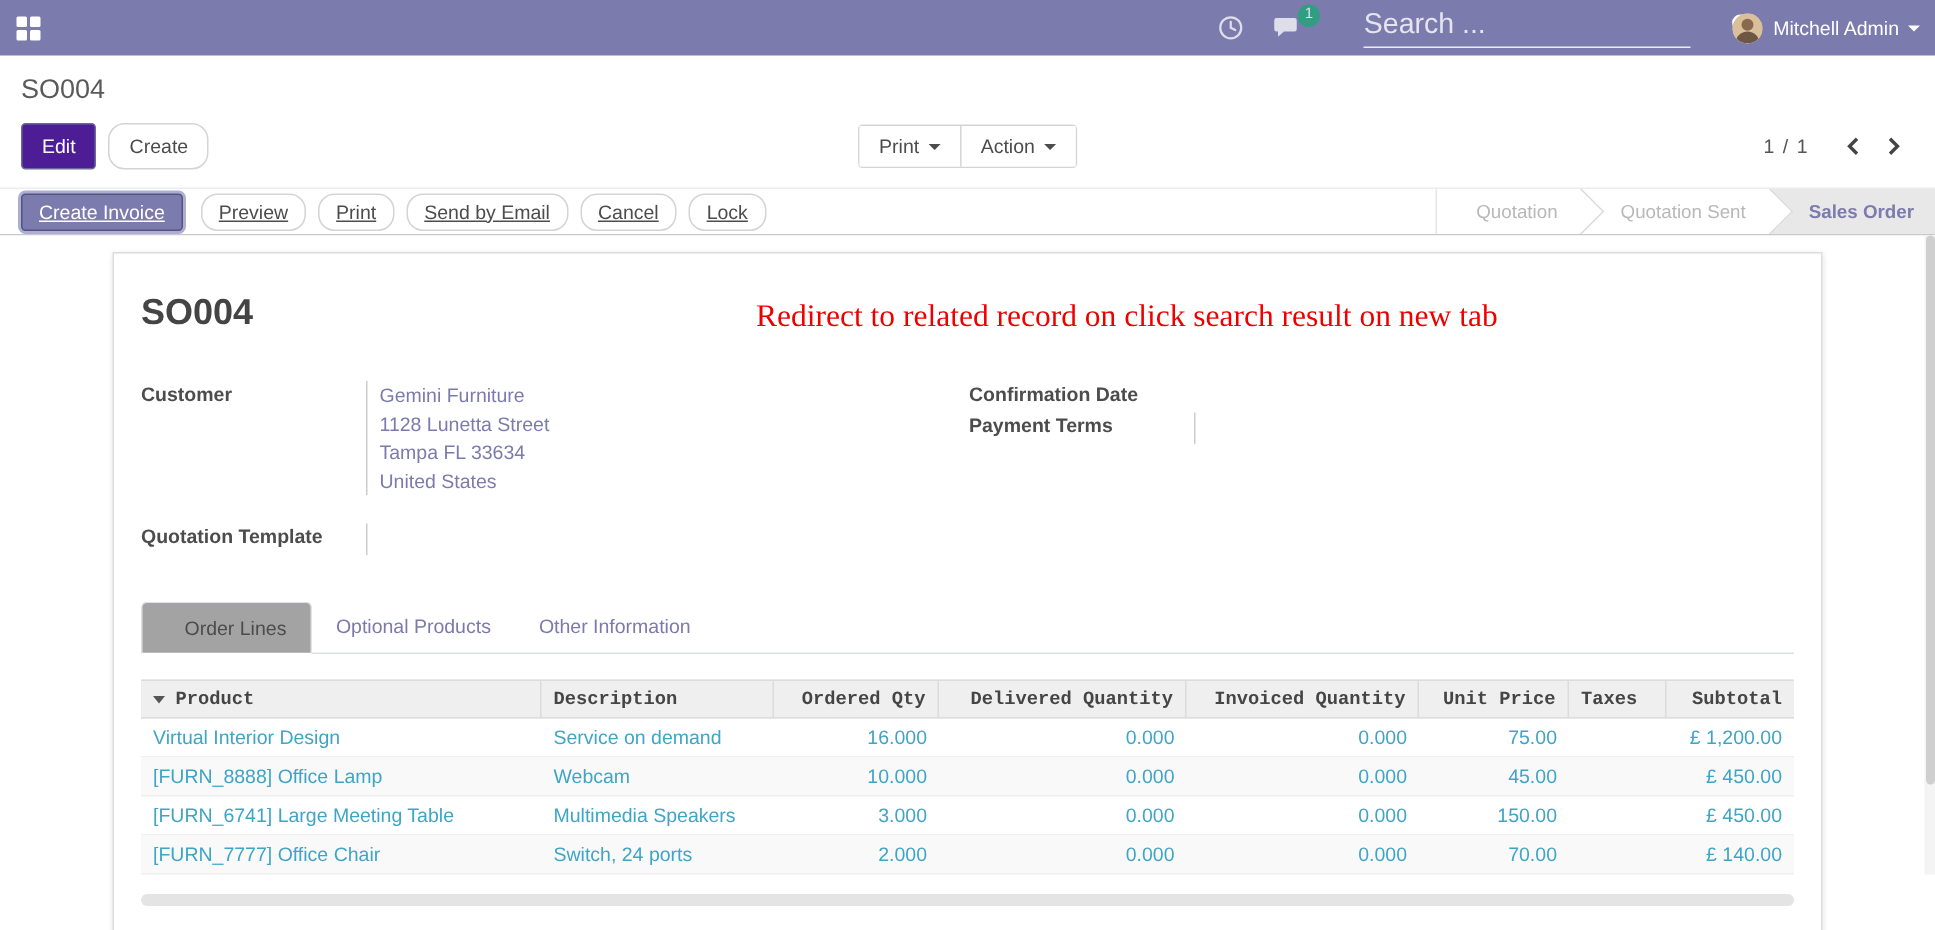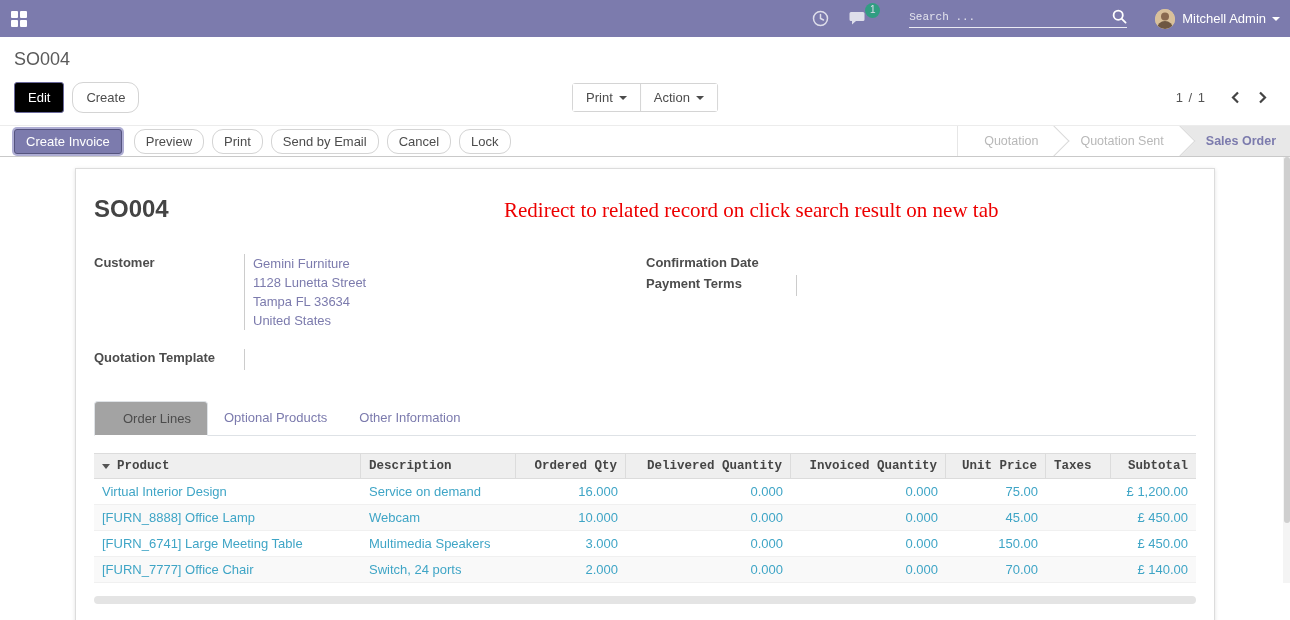--- a/index.html
+++ b/index.html
@@ -9,45 +9,45 @@
   
   .navbar { height:37px; background:#7C7BAD; display:flex; align-items:center; color:#fff; }
   .apps-icon { margin-left:11px; display:grid; grid-template-columns:7px 7px; grid-gap:2px; cursor:pointer; }
   .apps-icon span { width:7px; height:7px; background:#fff; border-radius:1px; }
   .nav-spacer { flex:1; }
   .nav-icon { opacity:.75; display:flex; align-items:center; cursor:pointer; }
   .clock-wrap { margin-right:20px; }
   .msg-wrap { position:relative; margin-right:40px; }
   .nav-badge { position:absolute; top:-7px; right:-11px; background:#19A974; color:#fff; font-size:10px; line-height:14px; min-width:15px; height:15px; border-radius:8px; text-align:center; padding:0 4px; opacity:1; }
   .searchbox { width:218px; display:flex; align-items:center; border-bottom:1px solid rgba(255,255,255,.85); padding-bottom:3px; margin-right:28px; }
-  .searchbox input { flex:1; background:transparent; border:none; outline:none; color:#fff; font-size:11px; font-family:Liberation Mono, monospace; }
+  .searchbox input { flex:1; background:transparent; border:none; outline:none; color:#fff; font-size:19px; font-family:Liberation Sans, sans-serif; }
   .searchbox input::placeholder { color:rgba(255,255,255,.8); }
   .usermenu { display:flex; align-items:center; margin-right:10px; cursor:pointer; }
   .avatar { width:20px; height:20px; border-radius:50%; overflow:hidden; margin-right:7px; background:#e8d3b0; flex:none; }
   .user-name { font-size:13px; color:#fff; }
   .caret-down { display:inline-block; width:0; height:0; border-left:4px solid transparent; border-right:4px solid transparent; border-top:4px solid currentColor; margin-left:6px; vertical-align:middle; }
 
   
   .control-panel { padding:12px 14px 0 14px; }
   .breadcrumb { font-size:18px; color:#5a5a5a; margin-bottom:12px; }
   .cp-buttons { position:relative; display:flex; align-items:center; height:31px; margin-bottom:12px; }
   .btn { display:inline-flex; align-items:center; justify-content:center; height:31px; padding:0 13px; font-size:13px; border-radius:3px; border:1px solid transparent; background:#fff; color:#4c4c4c; cursor:pointer; font-family:"Liberation Sans", sans-serif; }
   .btn.white { border-color:#d4d4d4; }
-  .btn.purple { background:#000000; border-color:#6b6a9c; color:#fff; }
+  .btn.purple { background:#4c1d95; border-color:#6b6a9c; color:#fff; }
   .btn + .btn { margin-left:8px;border-radius:11px; }
   .center-group { position:absolute; left:50%; transform:translateX(-50%); display:inline-flex; border:1px solid #d4d4d4; border-radius:3px; background:#fff; }
   .center-group .dd-btn { display:flex; align-items:center; padding:6px 13px; font-size:13px; color:#4c4c4c; cursor:pointer; background:#fff; border:none; font-family:"Liberation Sans", sans-serif; }
   .center-group .dd-btn + .dd-btn { border-left:1px solid #d4d4d4; }
   .pager { margin-left:auto; display:flex; align-items:center; color:#555; font-size:13px; }
   .pager-count { margin-right:16px; letter-spacing:1px; }
   .pager-arrow { display:flex; align-items:center; padding:4px 9px; cursor:pointer; color:#444; }
 
   
   .statusbar { position:relative; height:32px; border-top:1px solid #ececec; border-bottom:1px solid #c9c9c9; background:#fff; display:flex; align-items:center; padding-left:14px; overflow:hidden; }
-  .statusbar .btn { height:25px; padding:0 11px; font-size:13px; }
+  .statusbar .btn { height:25px; padding:0 11px; font-size:13px;text-decoration:underline; }
   .statusbar .btn.primary { background:#7C7BAD; border:1px solid #55547f; color:#fff; box-shadow:0 0 0 2px #aeadd3; margin-right:4px; }
   .states { position:absolute; right:0; top:0; bottom:0; display:flex;text-align:right; }
   .state-step { position:relative; display:flex; align-items:center; background:#fff; color:#b8b8b8; font-size:12.5px; padding:0 16px 0 26px; }
   .state-step .arrow { position:absolute; right:-11px; top:4px; width:22px; height:22px; transform:rotate(45deg); background:inherit; border-top:1px solid #dadada; border-right:1px solid #dadada; }
   .state-step.s0 { z-index:3; border-left:1px solid #e6e6e6; }
   .state-step.s1 { z-index:2; }
   .state-step.s2 { z-index:1; padding-right:14px; }
   .state-step.active { background:#e8e8e8; color:#7C7BAD; font-weight:bold; }
 
   

